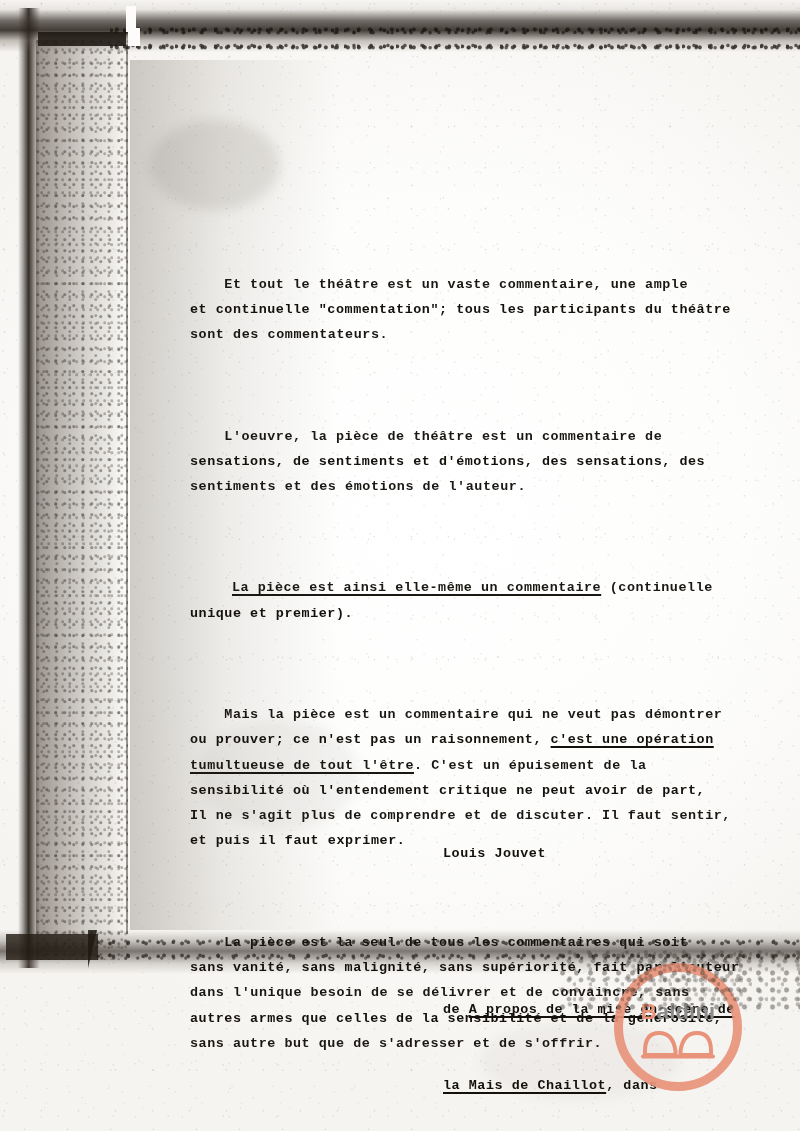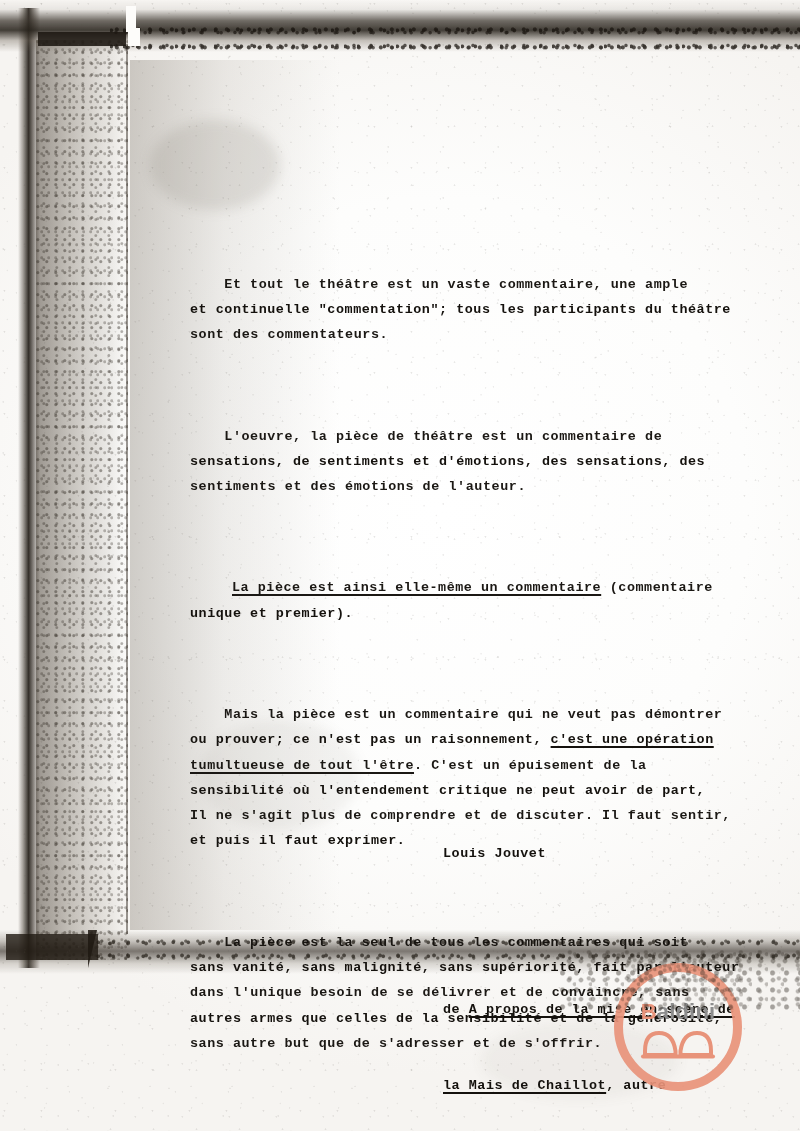--- a/index.html
+++ b/index.html
@@ -298,35 +298,35 @@
   <div class="blotch" style="left:480px;top:1020px;width:200px;height:80px;opacity:.4;"></div>
 
   <div class="noise"></div>
 
   <div class="doc-text">
 
     <p class="para"><span class="line">    Et tout le théâtre est un vaste commentaire, une ample</span><span class="line">et continuelle "commentation"; tous les participants du théâtre</span><span class="line">sont des commentateurs.</span></p>
 
     <p class="para"><span class="line">    L'oeuvre, la pièce de théâtre est un commentaire de</span><span class="line">sensations, de sentiments et d'émotions, des sensations, des</span><span class="line">sentiments et des émotions de l'auteur.</span></p>
 
-    <p class="para"><span class="line"><span class="ind"></span><span class="ul">La pièce est ainsi elle-même un commentaire</span><span> (commentaire</span></span><span class="line">unique et premier).</span></p>
+    <p class="para"><span class="line"><span class="ind"></span><span class="ul">La pièce est ainsi elle-même un commentaire</span><span> (continuelle</span></span><span class="line">unique et premier).</span></p>
 
     <p class="para"><span class="line">    Mais la pièce est un commentaire qui ne veut pas démontrer</span><span class="line"><span>ou prouver; ce n'est pas un raisonnement, </span><span class="ul">c'est une opération</span></span><span class="line"><span class="ul">tumultueuse de tout l'être</span><span>. C'est un épuisement de la</span></span><span class="line">sensibilité où l'entendement critique ne peut avoir de part,</span><span class="line">Il ne s'agit plus de comprendre et de discuter. Il faut sentir,</span><span class="line">et puis il faut exprimer.</span></p>
 
     <p class="para"><span class="line">    La pièce est la seul de tous les commentaires qui soit</span><span class="line">sans vanité, sans malignité, sans supériorité, fait par l'auteur</span><span class="line">dans l'unique besoin de se délivrer et de convaincre, sans</span><span class="line">autres armes que celles de la sensibilité et de la générosité,</span><span class="line">sans autre but que de s'adresser et de s'offrir.</span></p>
 
     
 
   </div>
 
   <div class="attrib">
     <span class="line">Louis Jouvet</span>
     <span class="gap"></span>
     <span class="line"><span>de </span><span class="ul">A propos de la mise en scène de</span></span>
-    <span class="line"><span class="ul">la Mais de Chaillot</span><span>, autre</span></span>
+    <span class="line"><span class="ul">la Mais de Chaillot</span><span>, dans</span></span>
     
     
   </div>
 
   <div class="logo">
     <div class="ring"></div>
     <div class="brand"><span class="b-first">B</span><span>aldini</span></div>
     <div class="book">
       <svg width="76" height="36" viewBox="0 0 76 36" xmlns="http://www.w3.org/2000/svg">
         <path d="M5 30 L5 26 Q5 8 19 8 Q33 8 35.5 26 L35.5 30 Z" fill="none" stroke="#e8937a" stroke-width="4" stroke-linejoin="round"></path>

